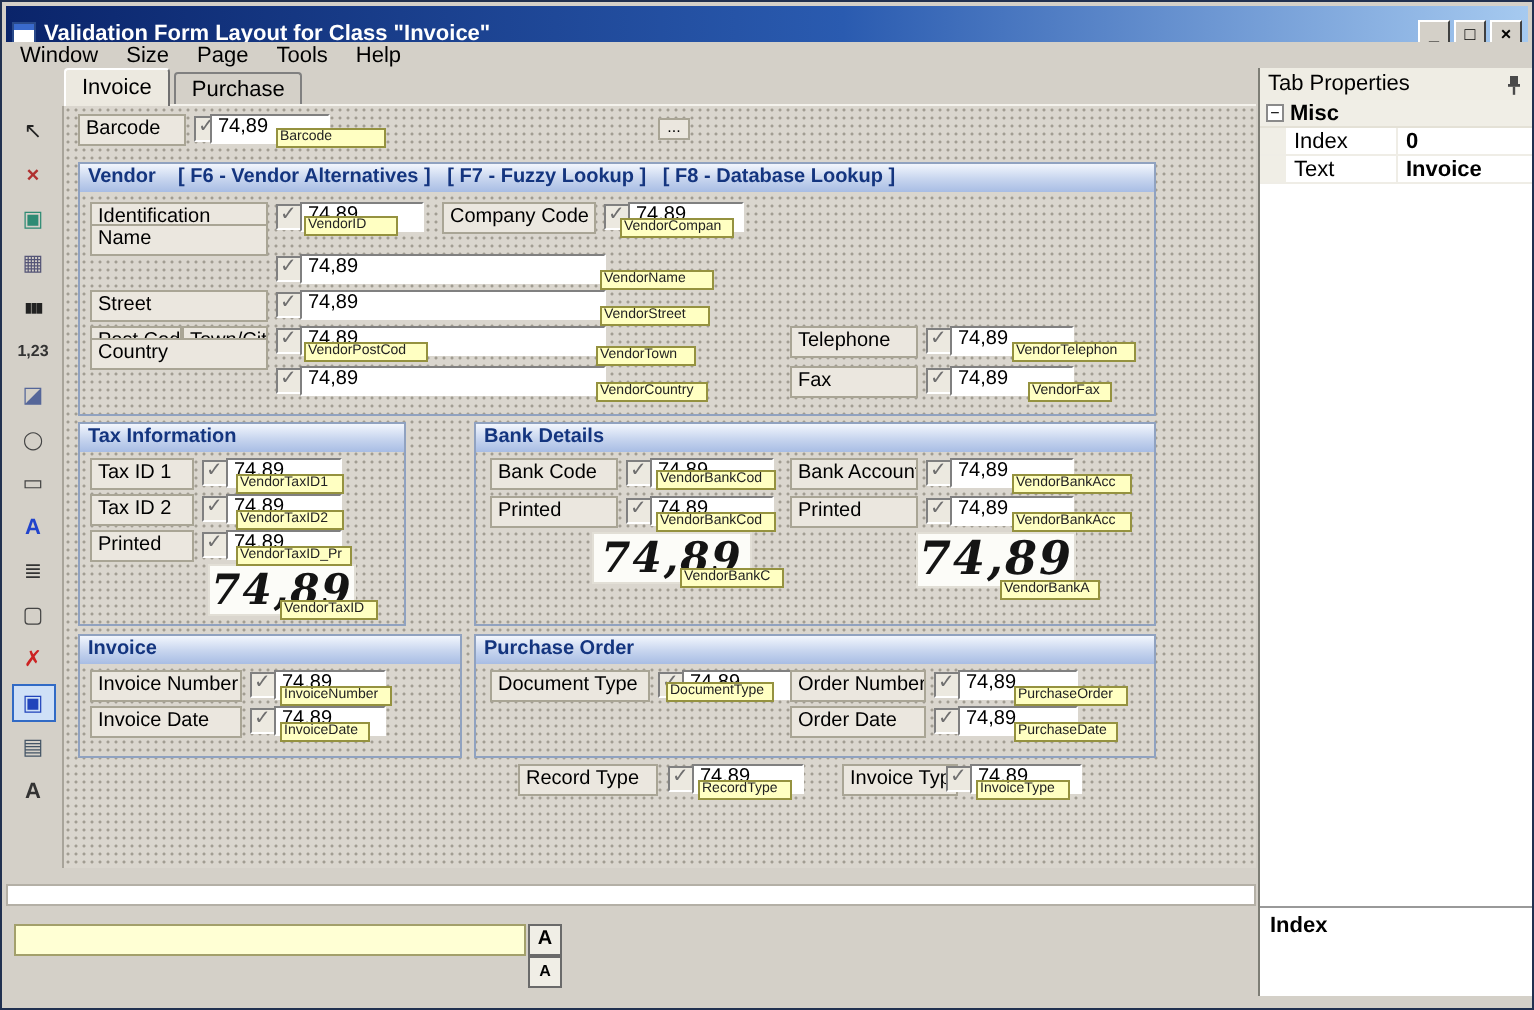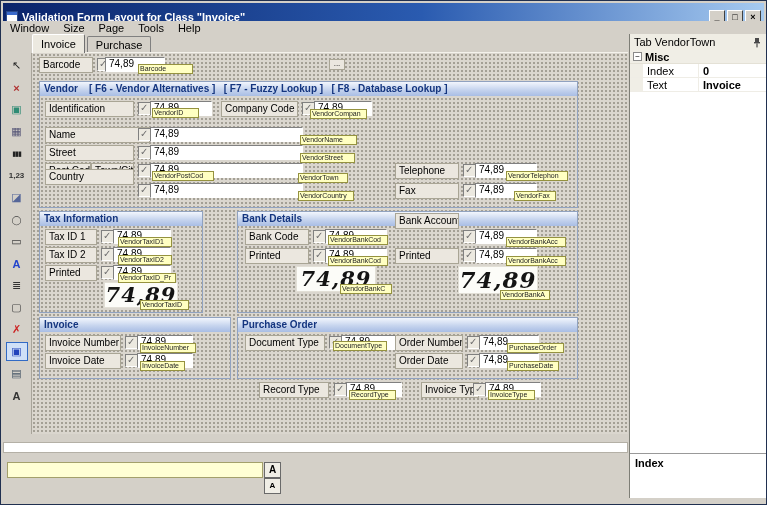--- a/index.html
+++ b/index.html
@@ -159,21 +159,21 @@
 <div class="abs flabel" style="left:44px;top:100px;width:89px">Identification</div>
 <span class="abs chk" style="left:137px;top:101px"></span>
 <div class="abs val" style="left:149px;top:100px;width:62px">74,89</div>
 <div class="abs tag" style="left:151px;top:107px;width:47px">VendorID</div>
 
 <div class="abs flabel" style="left:220px;top:100px;width:77px">Company Code</div>
 <span class="abs chk" style="left:301px;top:101px"></span>
 <div class="abs val" style="left:313px;top:100px;width:58px">74,89</div>
 <div class="abs tag" style="left:309px;top:108px;width:57px">VendorCompan</div>
 
-<div class="abs flabel" style="left:44px;top:126px;width:105px">Name</div>
+<div class="abs flabel" style="left:44px;top:111px;width:89px">Name</div>
 <span class="abs chk" style="left:137px;top:127px"></span>
 <div class="abs val" style="left:149px;top:126px;width:153px">74,89</div>
 <div class="abs tag" style="left:299px;top:134px;width:57px">VendorName</div>
 
 <div class="abs flabel" style="left:44px;top:144px;width:89px">Street</div>
 <span class="abs chk" style="left:137px;top:145px"></span>
 <div class="abs val" style="left:149px;top:144px;width:153px">74,89</div>
 <div class="abs tag" style="left:299px;top:152px;width:55px">VendorStreet</div>
 
 <div class="abs flabel" style="left:44px;top:162px;width:46px">Post Code</div>
@@ -220,21 +220,21 @@
 <div class="abs tag" style="left:139px;top:299px;width:49px">VendorTaxID</div>
 
 <div class="abs group" style="left:236px;top:210px;width:341px;height:102px">
   <div class="ghead">Bank Details</div>
 </div>
 <div class="abs flabel" style="left:244px;top:228px;width:64px">Bank Code</div>
 <span class="abs chk" style="left:312px;top:229px"></span>
 <div class="abs val" style="left:324px;top:228px;width:62px">74,89</div>
 <div class="abs tag" style="left:327px;top:234px;width:60px">VendorBankCod</div>
 
-<div class="abs flabel" style="left:394px;top:212px;width:64px">Bank Account</div>
+<div class="abs flabel" style="left:394px;top:228px;width:64px">Bank Account</div>
 <span class="abs chk" style="left:462px;top:229px"></span>
 <div class="abs val" style="left:474px;top:228px;width:62px">74,89</div>
 <div class="abs tag" style="left:505px;top:236px;width:60px">VendorBankAcc</div>
 
 <div class="abs flabel" style="left:244px;top:247px;width:64px">Printed</div>
 <span class="abs chk" style="left:312px;top:248px"></span>
 <div class="abs val" style="left:324px;top:247px;width:62px">74,89</div>
 <div class="abs tag" style="left:327px;top:255px;width:60px">VendorBankCod</div>
 
 <div class="abs flabel" style="left:394px;top:247px;width:64px">Printed</div>
@@ -288,21 +288,21 @@
 <div class="abs val" style="left:484px;top:381px;width:56px">74,89</div>
 <div class="abs tag" style="left:487px;top:389px;width:47px">InvoiceType</div>
 
 <div class="abs hband"></div>
 <div class="abs ystrip"></div>
 <div class="abs abtn" style="left:263px;top:461px;font-size:10px;line-height:14px">A</div>
 <div class="abs abtn" style="left:263px;top:477px;font-size:8px;line-height:14px">A</div>
 
 <div class="abs panel">
   <div class="phead">
-    <span>Tab VendorTown</span>
+    <span>Tab Properties</span>
     <svg width="10" height="11" viewBox="0 0 10 11">
       <rect x="3" y="1" width="4" height="4" fill="#4a4a4a"></rect>
       <rect x="2" y="5" width="6" height="1.4" fill="#4a4a4a"></rect>
       <rect x="4.4" y="6.4" width="1.2" height="4" fill="#4a4a4a"></rect>
     </svg>
   </div>
   <div class="pcat">
     <span class="expbox">−</span>
     <span>Misc</span>
   </div>

